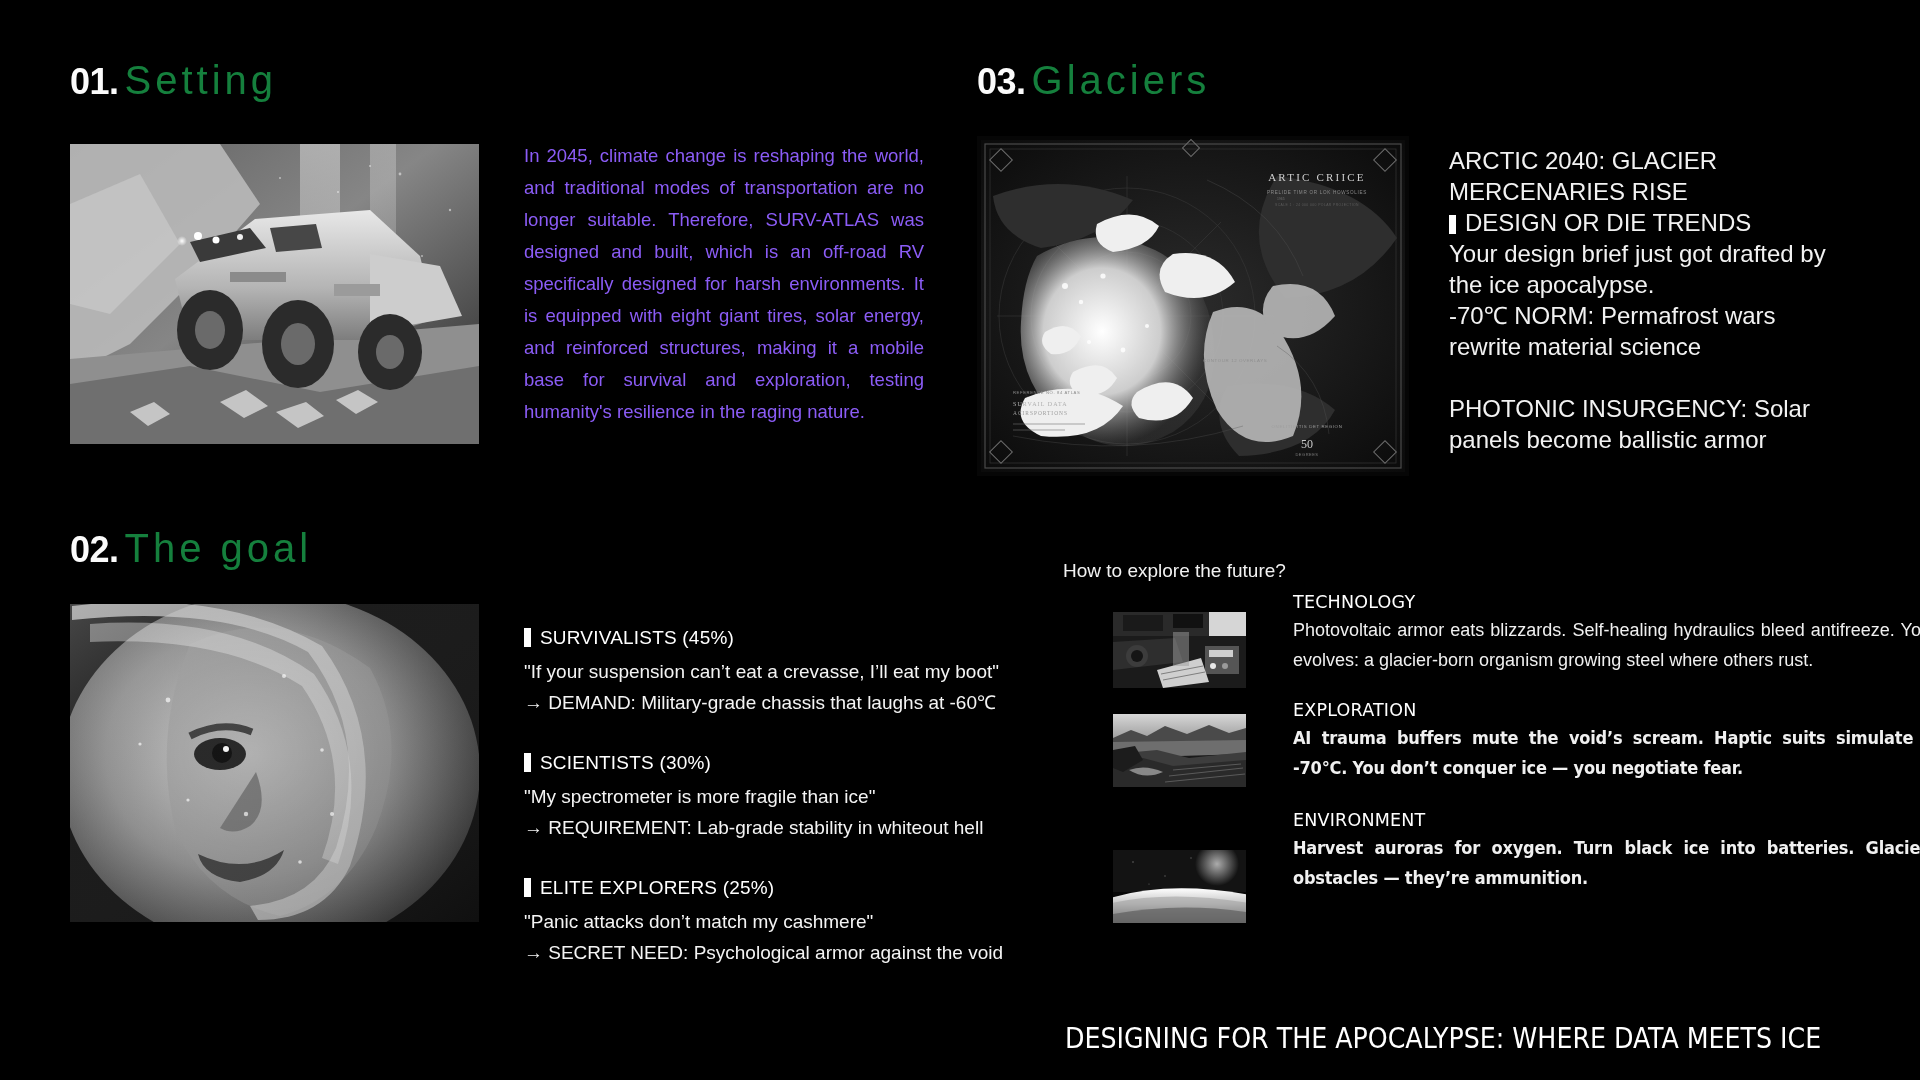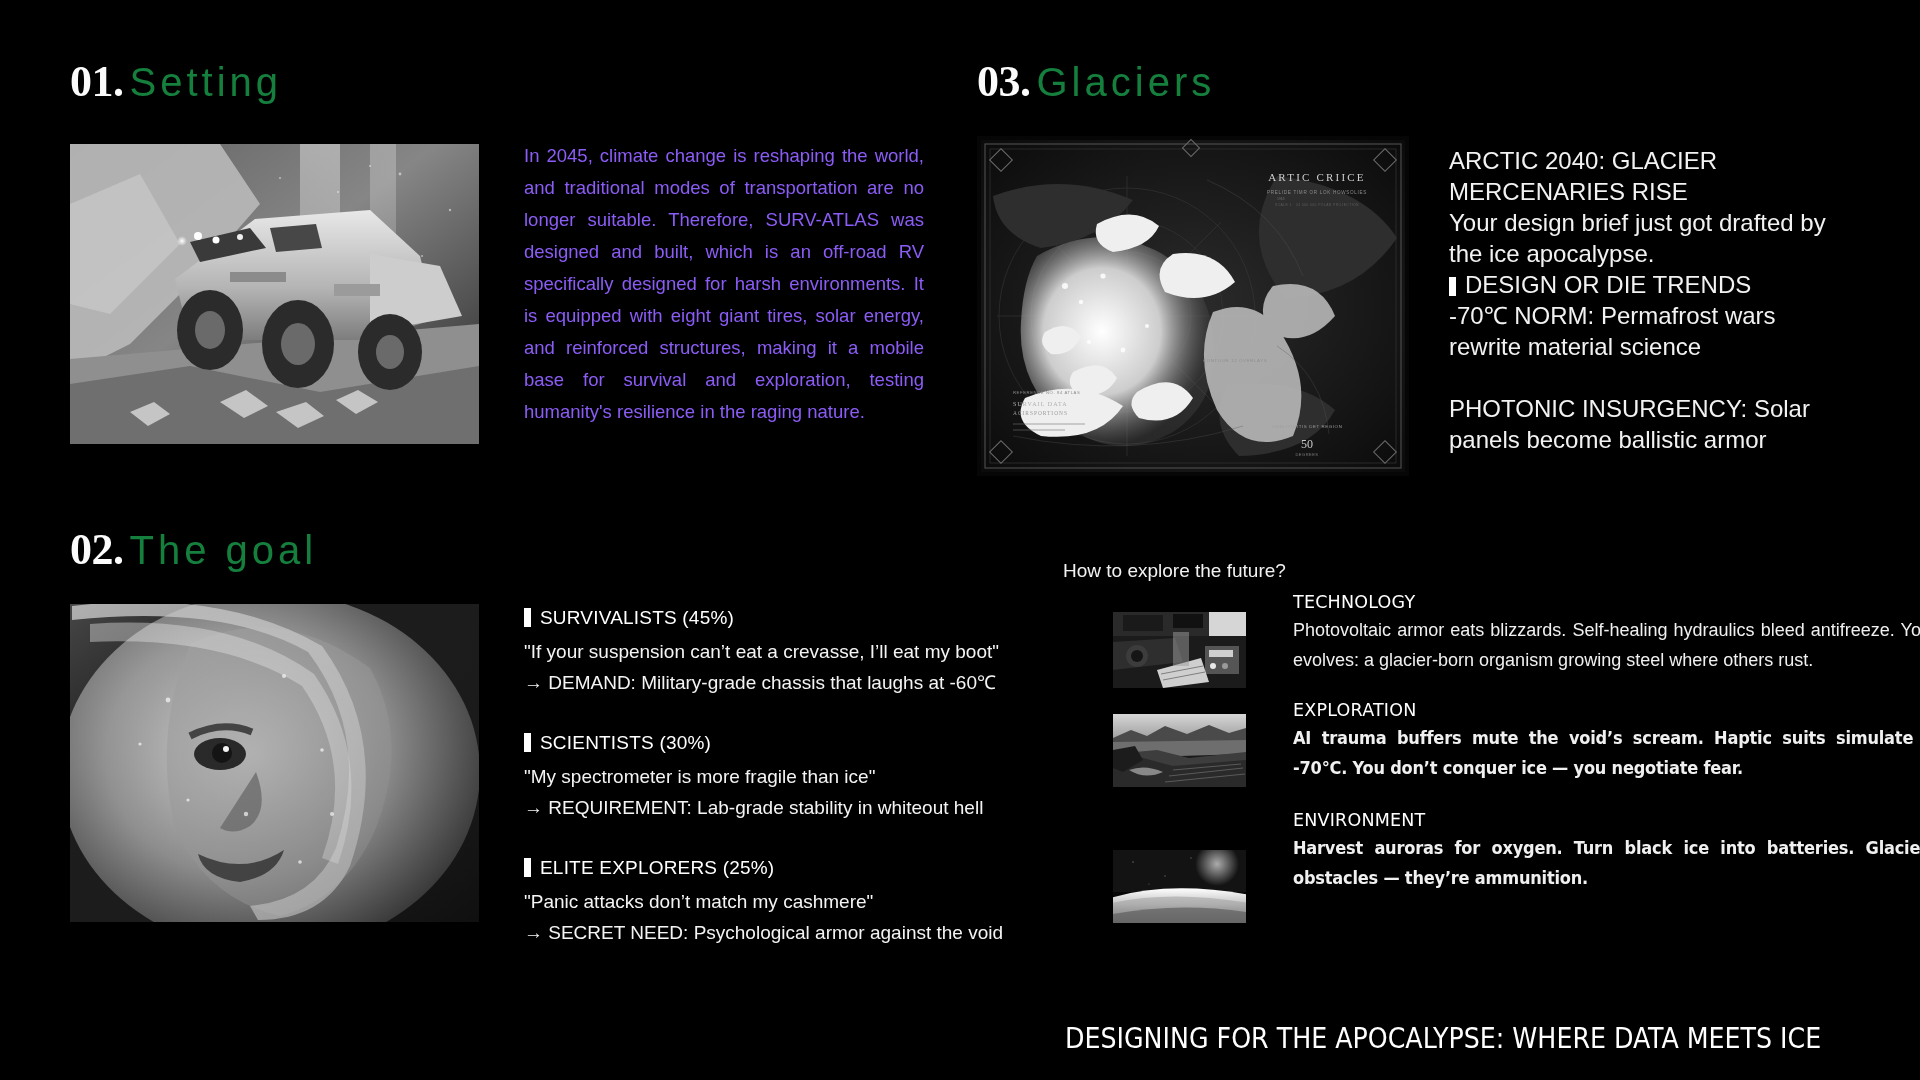--- a/index.html
+++ b/index.html
@@ -17,23 +17,23 @@
   }
 
   
   .section-head {
     position: absolute;
     display: flex;
     align-items: baseline;
     white-space: nowrap;
   }
   .sec-num {
-    font-family: Liberation Serif, serif;
+    font-family: Liberation Sans, sans-serif;
     font-weight: 700;
-    font-size: 44px;
+    font-size: 36px;
     letter-spacing: -0.5px;
     color: #fbfbfb;
     line-height: 1;
   }
   .sec-title {
     font-family: "Liberation Sans", sans-serif;
     font-weight: 400;
     font-size: 40px;
     letter-spacing: 4px;
     color: #15803d;
@@ -70,20 +70,21 @@
   }
 
   
   .persona { position: absolute; left: 524px; width: 560px; }
   .persona .p-head {
     font-size: 19px;
     line-height: 28px;
     color: #ffffff;
     letter-spacing: 0.2px;
     margin-bottom: 4px;
+    margin-top: 20px;
   }
   .persona .p-quote {
     font-size: 19px;
     line-height: 31px;
     color: #f4f4f4;
   }
   .persona .p-need {
     font-size: 19px;
     line-height: 31px;
     color: #f4f4f4;
@@ -393,24 +394,24 @@
     <text x="330" y="312" fill="#cacaca" font-family="'Liberation Serif',serif" font-size="12" text-anchor="middle">50</text>
     <text x="330" y="320" fill="#7d7d7d" font-family="'Liberation Sans',sans-serif" font-size="4" letter-spacing="0.5" text-anchor="middle">DEGREES</text>
     <text x="226" y="226" fill="#8f8f8f" font-family="'Liberation Sans',sans-serif" font-size="4.4" letter-spacing="0.6">CONTOUR 12 OVERLAYS</text>
     <text x="300" y="64" fill="#6d6d6d" font-family="'Liberation Sans',sans-serif" font-size="3.4">1965</text>
   </svg>
 </div>
 
 <div class="concept-col">
   <div class="blk">
     <div>ARCTIC 2040: GLACIER MERCENARIES RISE</div>
-    <div>Your design brief just got drafted by the ice apocalypse.</div>
     <div>
       <span class="bar"></span><span>DESIGN OR DIE TRENDS</span>
     </div>
+    <div>Your design brief just got drafted by the ice apocalypse.</div>
     <div>-70℃ NORM: Permafrost wars rewrite material science</div>
   </div>
   <div class="blk">PHOTONIC INSURGENCY: Solar panels become ballistic armor</div>
 </div>
 
 <div class="explore-q">How to explore the future?</div>
 
 <div class="explore-row" style="top:592px; height:120px; width:800px;">
   <div class="explore-thumb" style="top:20px; height:76px;">
     <svg viewBox="0 0 133 76" preserveAspectRatio="none" aria-hidden="true">

